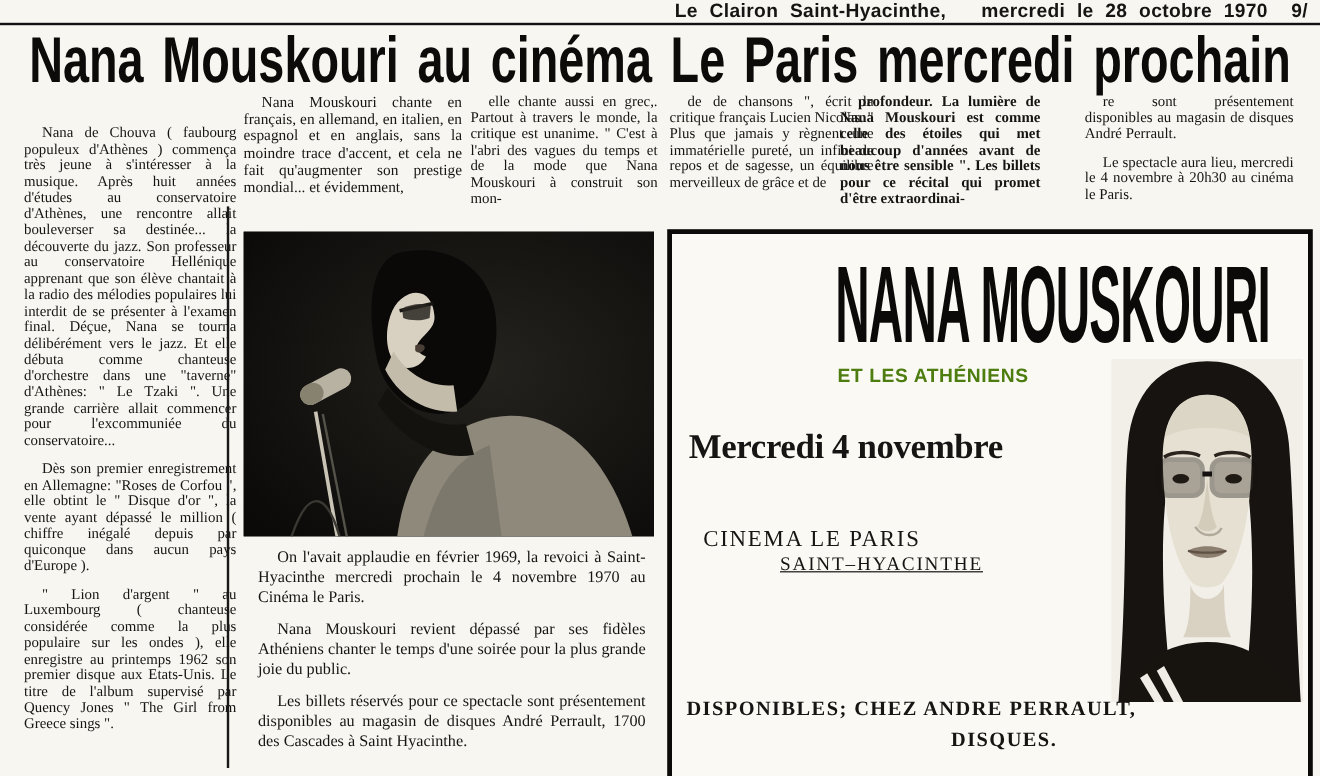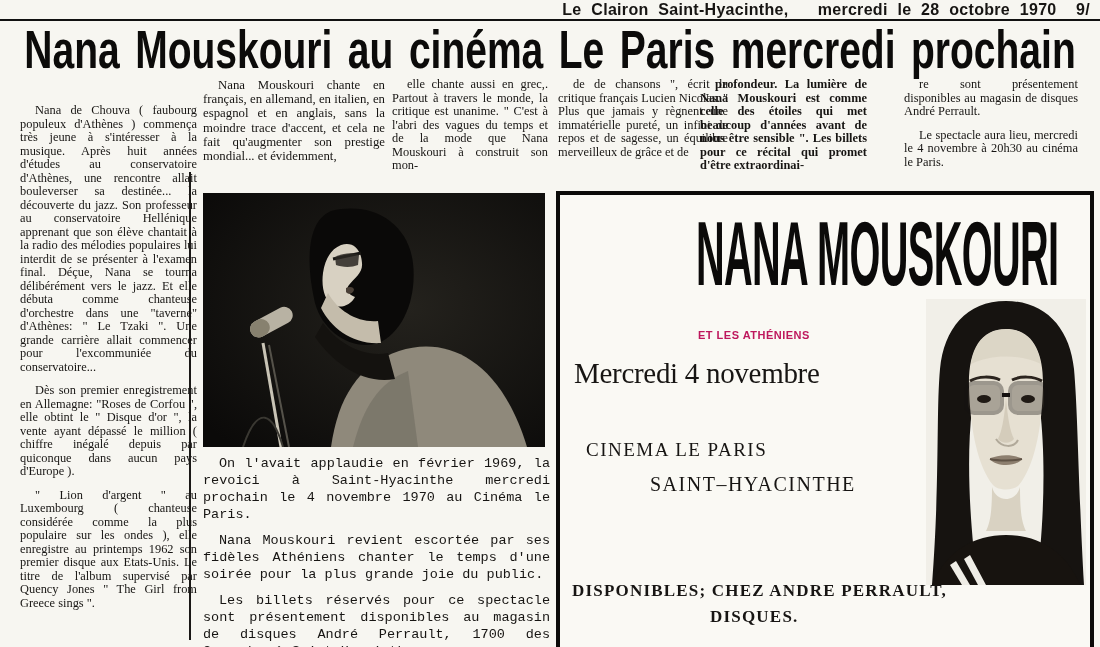--- a/index.html
+++ b/index.html
@@ -40,53 +40,53 @@
   }
   .stage-photo{
     position:absolute; left:203px; top:193px; width:342px; height:254px;
     background:#0d0c0a;
   }
   .stage-photo svg{ display:block; width:100%; height:100%; }
   .midblock{
     position:absolute; left:203px; top:455px; width:347px;
     font-size:13.5px; line-height:17px; text-align:justify;
   }
-  .midblock p{ margin:0 0 9px; text-indent:16px;font-family:Liberation Mono, monospace; }
+  .midblock p{ margin:0 12px 9px; text-indent:16px; }
   .adbox{
     position:absolute; left:556px; top:191px; width:538px; height:532px;
     border:4px solid #0b0a09; background:#faf9f4; box-sizing:border-box;
   }
   .ad-title{
     position:absolute; left:136px; top:6px;
     font-family:"Liberation Sans", sans-serif; font-weight:800;
     font-size:64px; letter-spacing:-1px; white-space:nowrap; color:#0b0a09;
     transform:scale(0.62,1.42); transform-origin:left top;
   }
   .ad-subtitle{
-    position:absolute; left:138px; top:134px;
+    position:absolute; left:138px; top:110px;
     font-family:"Liberation Sans", sans-serif; font-weight:800;
-    font-size:11px; letter-spacing:.5px; color:#be185d;
+    font-size:16px; letter-spacing:.5px; color:#4d7c0f;
   }
   .ad-portrait{
     position:absolute; left:366px; top:104px; width:160px; height:286px;
   }
   .ad-portrait svg{ display:block; width:100%; height:100%; }
   .ad-date{
     position:absolute; left:14px; top:162px;
-    font-weight:normal; font-size:29px; letter-spacing:-.3px; white-space:nowrap;
+    font-weight:bold; font-size:29px; letter-spacing:-.3px; white-space:nowrap;
   }
   .ad-time{
     position:absolute; left:88px; top:196px;
     font-weight:bold; font-size:27px; white-space:nowrap;
   }
   .ad-venue{ position:absolute; left:26px; top:244px; font-size:19px; letter-spacing:1.5px;text-align:center; }
-  .ad-city{  position:absolute; left:90px; top:278px; font-size:20px; letter-spacing:1.5px; }
+  .ad-city{  position:absolute; left:90px; top:267px; font-size:16px; letter-spacing:1.5px;text-decoration:underline; }
   .ad-prices{ position:absolute; left:40px; top:330px; font-size:19px; letter-spacing:.8px; white-space:pre; }
   .ad-avail1{ position:absolute; left:12px; top:386px; font-size:17px; letter-spacing:1.2px; font-weight:bold; }
-  .ad-avail2{ position:absolute; left:150px; top:412px; width:186px; text-align:left;
+  .ad-avail2{ position:absolute; left:135px; top:412px; width:186px; text-align:right;
               font-size:17px; letter-spacing:1.2px; font-weight:bold; }
 </style>
 </head>
 <body>
 
 <div class="page">
 
   <div class="masthead">Le Clairon Saint-Hyacinthe,   mercredi le 28 octobre 1970  9/</div>
   <div class="masthead-rule"></div>
 
@@ -133,21 +133,21 @@
       <g transform="rotate(-28 70 130)">
         <rect x="46" y="120" width="46" height="17" rx="8.5" fill="#b8b2a3"></rect>
         <rect x="46" y="120" width="20" height="17" rx="8.5" fill="#87816f"></rect>
       </g>
       <path d="M80,254 C70,220 55,210 40,254" stroke="#3a3832" stroke-width="2" fill="none"></path>
     </svg>
   </div>
 
   <div class="midblock">
     <p>On l'avait applaudie en février 1969, la revoici à Saint-Hyacinthe mercredi prochain le 4 novembre 1970 au Cinéma le Paris.</p>
-    <p>Nana Mouskouri revient escortée par ses fidèles Athéniens chanter le temps d'une soirée pour la plus grande joie du public.</p>
+    <p>Nana Mouskouri revient dépassé par ses fidèles Athéniens chanter le temps d'une soirée pour la plus grande joie du public.</p>
     <p>Les billets réservés pour ce spectacle sont présentement disponibles au magasin de disques André Perrault, 1700 des Cascades à Saint Hyacinthe.</p>
   </div>
 
   <div class="col col4 c-narrow">
     <p>de de chansons ", écrit la critique français Lucien Nicolas. " Plus que jamais y règnent une immatérielle pureté, un infini de repos et de sagesse, un équilibre merveilleux de grâce et de</p>
   </div>
   <div class="col col5 c-narrow">
     <p>profondeur. La lumière de Nana Mouskouri est comme celle des étoiles qui met beaucoup d'années avant de nous être sensible ". Les billets pour ce récital qui promet d'être extraordinai-</p>
   </div>
   <div class="col col6 c-narrow">

